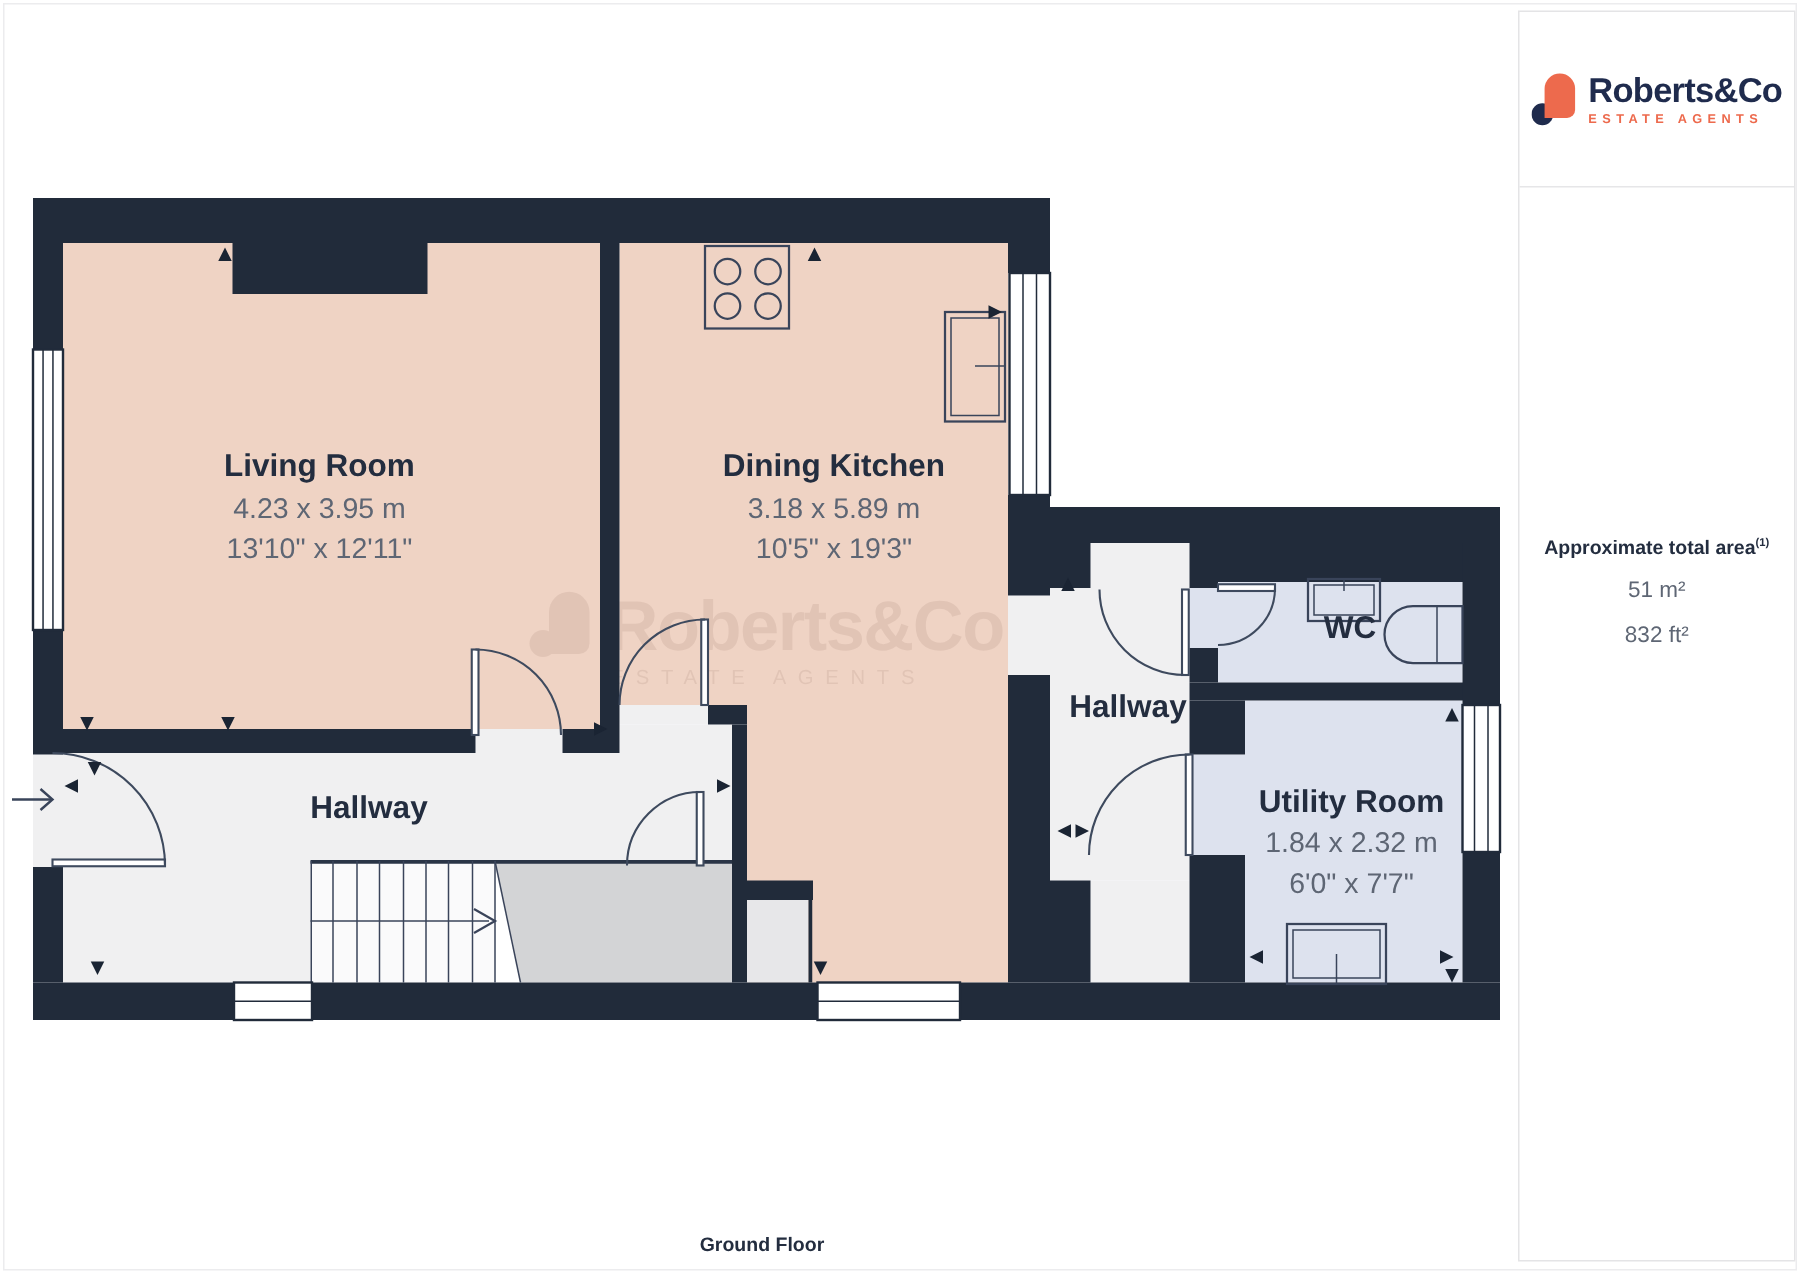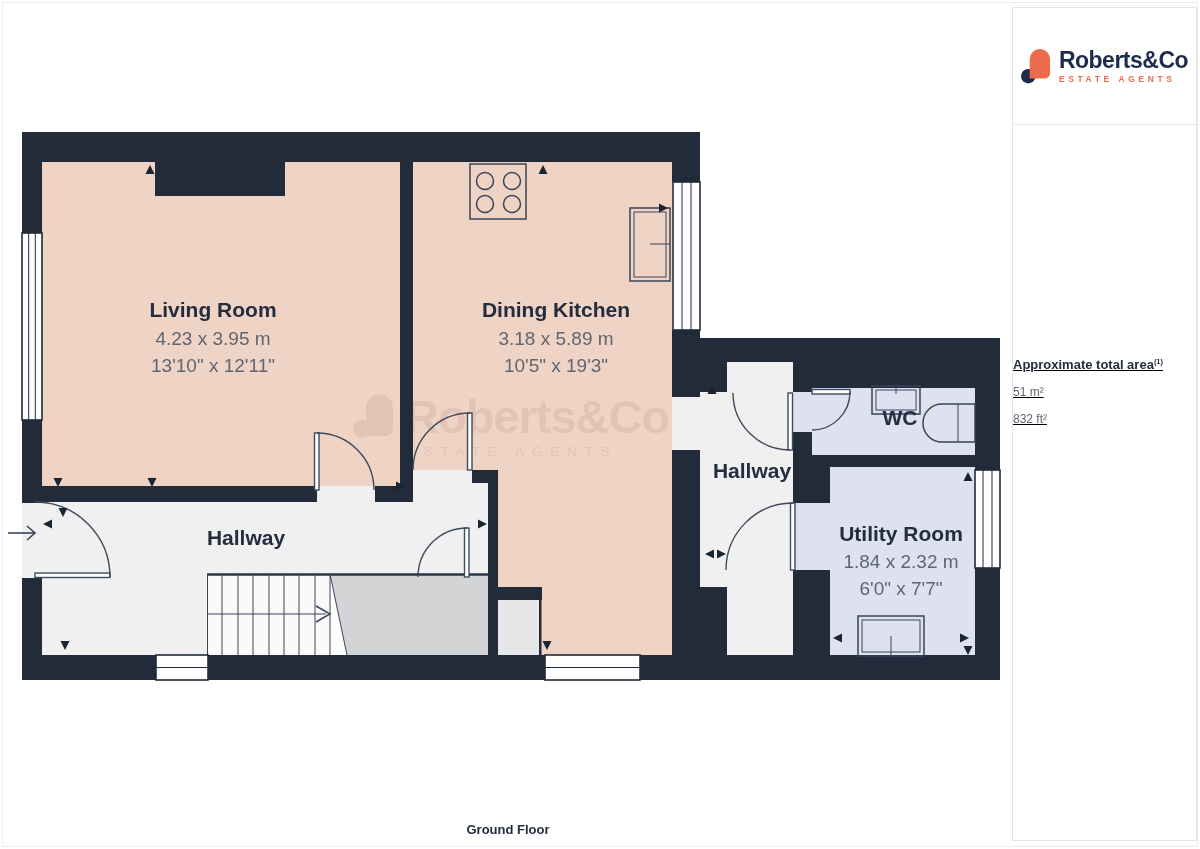--- a/index.html
+++ b/index.html
@@ -8,24 +8,24 @@
   .frame{position:absolute;inset:2px;border:1px solid #ececee;pointer-events:none;}
   
   .sidebar{position:absolute;left:1012px;top:7px;width:185px;height:834px;
            background:#fff;border:1px solid #e4e4e6;box-sizing:border-box;}
   .sb-sec{box-sizing:border-box;border-bottom:1px solid #e6e6e8;}
   .sb-logo{height:117px;display:flex;align-items:center;justify-content:center;gap:7px;}
   .logo-text{display:flex;flex-direction:column;line-height:1;}
   .logo-name{font-size:23px;font-weight:bold;color:#1f2b4d;letter-spacing:-0.5px;}
   .logo-tag{font-size:8.5px;color:#ed6a4d;letter-spacing:3.6px;margin-top:3px;font-weight:bold;}
   .sb-area{height:549px;}
-  .area-block{margin-top:232px;text-decoration:underline;}
+  .area-block{margin-top:232px;text-align:center;}
   .area-label{font-size:13px;font-weight:bold;color:#232d3f;}
   .area-label sup{font-size:7.5px;color:#232d3f;}
-  .area-val{font-size:12px;color:#5e6674;margin-top:13px;}
+  .area-val{font-size:15px;color:#5e6674;margin-top:13px;}
   
   text{font-family:"Liberation Sans", sans-serif;}
   .room-name{font-weight:bold;fill:#232d3f;font-size:21px;}
   .room-dim{fill:#5e6674;font-size:19px;}
   .floor-title{font-weight:bold;fill:#232d3f;font-size:13px;}
   .wm-name{font-weight:bold;font-size:47px;letter-spacing:-1px;}
   .wm-tag{font-size:13.5px;letter-spacing:7.8px;}
 </style>
 </head>
 <body>

